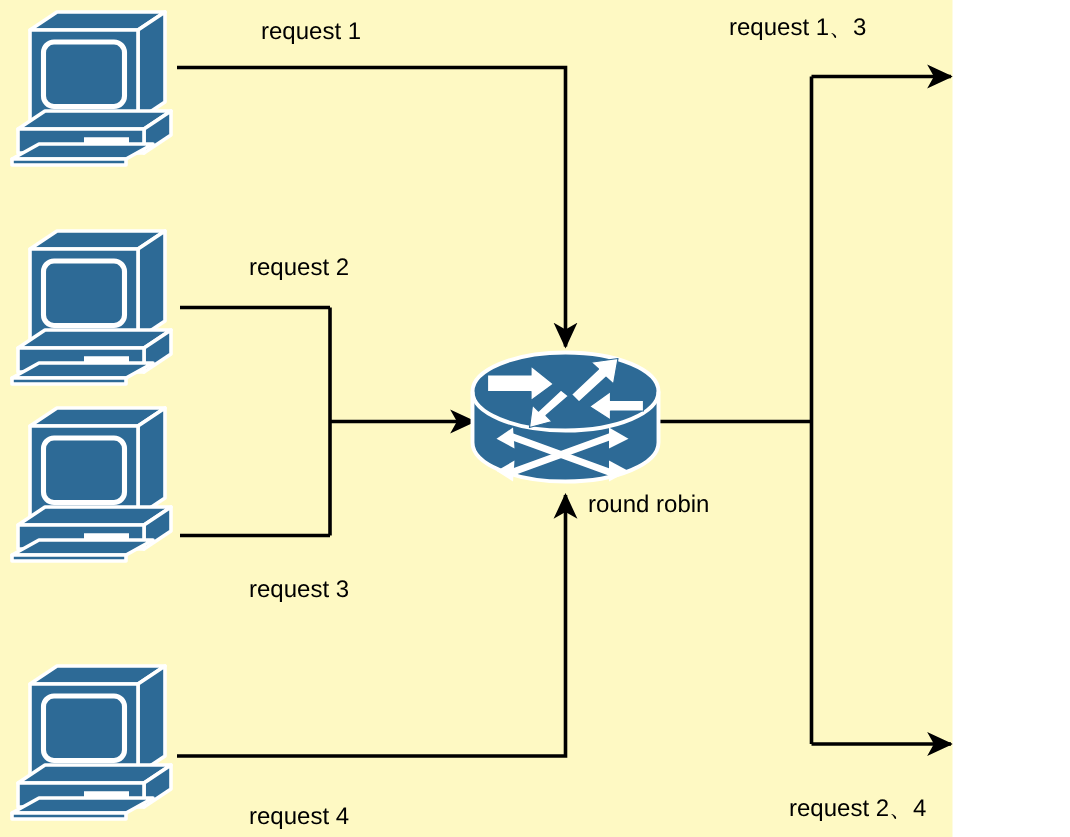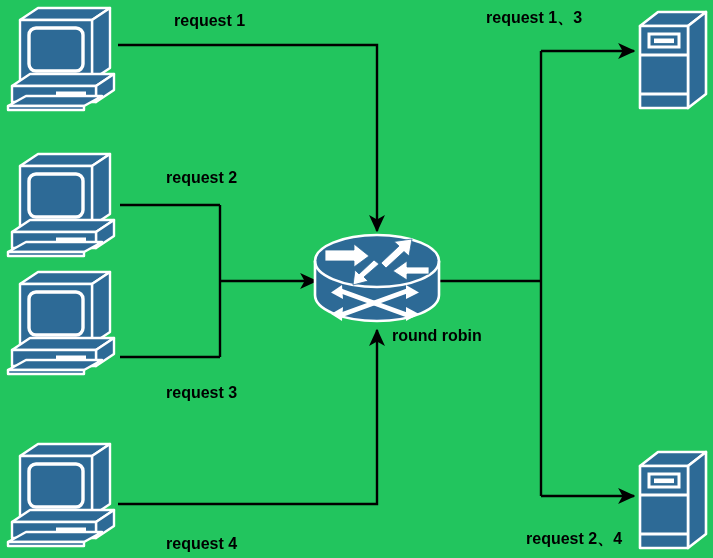--- a/index.html
+++ b/index.html
@@ -6,25 +6,24 @@
   html, body {
     margin: 0;
     padding: 0;
     background: #ffffff;
   }
   body {
     font-family: "Liberation Sans", "DejaVu Sans", sans-serif;
   }
   #canvas {
     position: relative;
-    width: 713px;
+    width: 635px;
     height: 558px;
-    background: #22c55e;
+    background: #fef9c3;
     overflow: hidden;
-    font-weight: bold;
   }
   #diagram-svg {
     position: absolute;
     top: 0;
     left: 0;
     width: 713px;
     height: 558px;
   }
   .edge-label {
     font-family: "Liberation Sans", "DejaVu Sans", sans-serif;

